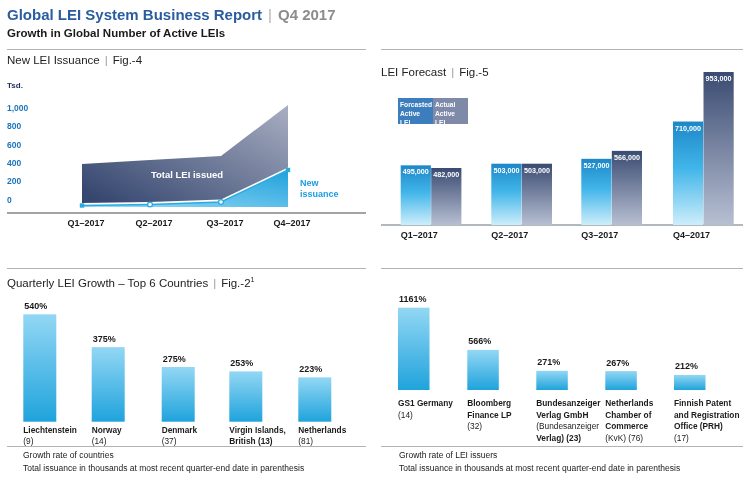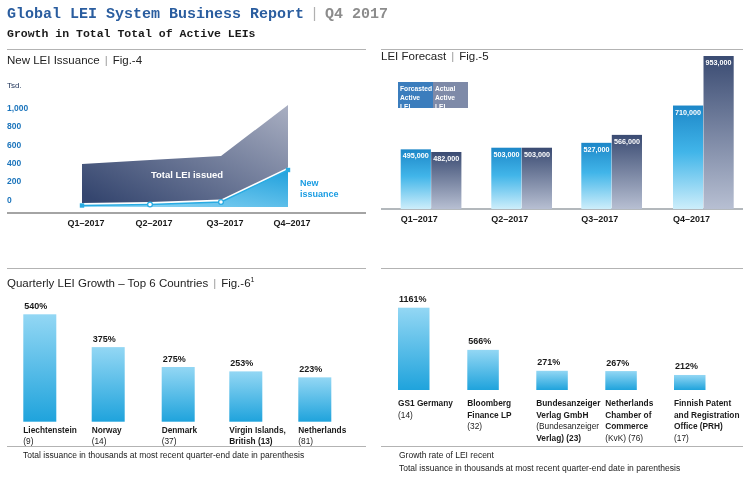--- a/index.html
+++ b/index.html
@@ -1,46 +1,46 @@
 <!DOCTYPE html>
 <html><head>
 <meta charset="utf-8">
 <style>
   html,body{margin:0;padding:0;background:#fff;}
   body{width:750px;height:480px;position:relative;overflow:hidden;
        font-family:"Liberation Sans",sans-serif;color:#1a1a1a;}
-  .abs{position:absolute;font-family:Liberation Mono, monospace;}
+  .abs{position:absolute;}
   .rule{position:absolute;height:1px;background:#b3b3b3;}
   .hdr-title{left:7px;top:6px;font-size:15px;font-weight:bold;}
   .hdr-title .brand{color:#2a5d9f;}
   .hdr-title .pipe{color:#b0b0b0;font-weight:400;margin:0 6px;}
   .hdr-title .period{color:#8c8c8c;}
   .hdr-sub{left:7px;top:27px;font-size:11.5px;font-weight:bold;}
   .panel{position:absolute;}
   .p-title{position:absolute;left:0;top:2px;font-size:11.5px;color:#222;white-space:nowrap;}
   .p-title .pipe{color:#9a9a9a;margin:0 5px;}
   .p-title sup{font-size:7px;}
-  .unit{position:absolute;left:0;top:29px;font-size:8px;font-weight:normal;color:#1a2f55;}
+  .unit{position:absolute;left:0;top:29px;font-size:8px;font-weight:bold;color:#1a2f55;}
   svg.chart{position:absolute;left:0;top:0;}
   .legend{position:absolute;left:17px;top:34px;display:flex;}
   .lg-box{width:31px;height:22px;padding:2px;color:#fff;font-size:6.7px;
           font-weight:bold;line-height:1.35;}
   .lg-f{background:#3b7dbd;}
   .lg-a{background:#7e8aa8;}
   .lg-box span{display:block;}
   .fnotes{position:absolute;font-size:8.5px;line-height:12px;color:#1a1a1a;}
   .fnotes div{margin:0 0 1px 0;}
 </style>
 </head>
 <body>
 
 <div class="abs hdr-title">
   <span class="brand">Global LEI System Business Report</span><span class="pipe">|</span><span class="period">Q4 2017</span>
 </div>
-<div class="abs hdr-sub">Growth in Total Total of Active LEIs</div>
+<div class="abs hdr-sub">Growth in Global Number of Active LEIs</div>
 
 <div class="rule" style="left:7px;top:49px;width:359px;"></div>
 <div class="rule" style="left:381px;top:49px;width:362px;"></div>
 <div class="rule" style="left:7px;top:268px;width:359px;"></div>
 <div class="rule" style="left:381px;top:268px;width:362px;"></div>
 <div class="rule" style="left:7px;top:446px;width:359px;"></div>
 <div class="rule" style="left:381px;top:446px;width:362px;"></div>
 
 <div class="panel" style="left:7px;top:52px;width:359px;height:212px;text-align:right;">
   <div class="p-title">
@@ -88,21 +88,21 @@
       <text x="79" y="174" font-family="&quot;Liberation Sans&quot;,sans-serif" font-size="9" font-weight="bold" text-anchor="middle" fill="#1a1a1a">Q1–2017</text>
       <text x="147" y="174" font-family="&quot;Liberation Sans&quot;,sans-serif" font-size="9" font-weight="bold" text-anchor="middle" fill="#1a1a1a">Q2–2017</text>
       <text x="218" y="174" font-family="&quot;Liberation Sans&quot;,sans-serif" font-size="9" font-weight="bold" text-anchor="middle" fill="#1a1a1a">Q3–2017</text>
       <text x="285" y="174" font-family="&quot;Liberation Sans&quot;,sans-serif" font-size="9" font-weight="bold" text-anchor="middle" fill="#1a1a1a">Q4–2017</text>
       <text x="180" y="126" font-family="&quot;Liberation Sans&quot;,sans-serif" font-size="9.5" font-weight="bold" text-anchor="middle" fill="#ffffff">Total LEI issued</text>
       <text x="293" y="134" font-family="&quot;Liberation Sans&quot;,sans-serif" font-size="9" font-weight="bold" fill="#1b9de3">New</text>
       <text x="293" y="145" font-family="&quot;Liberation Sans&quot;,sans-serif" font-size="9" font-weight="bold" fill="#1b9de3">issuance</text>
     </svg>
 </div>
 
-<div class="panel" style="left:381px;top:48px;width:362px;height:212px;text-decoration:underline;">
+<div class="panel" style="left:381px;top:64px;width:362px;height:212px;text-decoration:underline;">
   <div class="p-title">
     <span>LEI Forecast</span><span class="pipe">|</span><span>Fig.-5</span>
   </div>
   <svg id="svg-fig5" class="chart" width="362" height="212" viewBox="0 0 362 212">
       <line x1="0" y1="161" x2="362" y2="161" stroke="#9aa0a6" stroke-width="1.3"></line>
       <rect x="19.7" y="101.3506" width="30.2" height="59.6494" fill="url(#gBarF)"></rect>
       <text x="34.8" y="110.3506" font-family="&quot;Liberation Sans&quot;,sans-serif" font-size="7.2" font-weight="bold" text-anchor="middle" fill="#ffffff">495,000</text>
       <rect x="50.2" y="104" width="30.2" height="57" fill="url(#gBarA)"></rect>
       <text x="65.3" y="113" font-family="&quot;Liberation Sans&quot;,sans-serif" font-size="7.2" font-weight="bold" text-anchor="middle" fill="#ffffff">482,000</text>
       <text x="19.7" y="173.5" font-family="&quot;Liberation Sans&quot;,sans-serif" font-size="9" font-weight="bold" fill="#1a1a1a">Q1–2017</text>
@@ -129,21 +129,21 @@
     </div>
     <div class="lg-box lg-a">
       <span>Actual</span>
       <span>Active  LEI</span>
     </div>
   </div>
 </div>
 
 <div class="panel" style="left:7px;top:270px;width:359px;height:210px;">
   <div class="p-title" style="top:6px;">
-    <span>Quarterly LEI Growth – Top 6 Countries</span><span class="pipe">|</span><span>Fig.-6</span><sup>1</sup>
+    <span>Quarterly LEI Growth – Top 6 Countries</span><span class="pipe">|</span><span>Fig.-2</span><sup>1</sup>
   </div>
   <svg id="svg-fig6" class="chart" width="359" height="210" viewBox="0 0 359 210">
       <rect x="16.3" y="44.29999999999998" width="33" height="107.4" fill="url(#gBarC)"></rect>
       <text x="17.3" y="38.79999999999998" font-family="&quot;Liberation Sans&quot;,sans-serif" font-size="9" font-weight="bold" fill="#1a1a1a">540%</text>
       <text x="16.3" y="163" font-family="&quot;Liberation Sans&quot;,sans-serif" font-size="8.3" font-weight="bold" fill="#1a1a1a">Liechtenstein</text>
       <text x="16.3" y="174" font-family="&quot;Liberation Sans&quot;,sans-serif" font-size="8.3" font-weight="400" fill="#1a1a1a">(9)</text>
       <rect x="84.7" y="77.11666666666666" width="33" height="74.58333333333333" fill="url(#gBarC)"></rect>
       <text x="85.7" y="71.61666666666666" font-family="&quot;Liberation Sans&quot;,sans-serif" font-size="9" font-weight="bold" fill="#1a1a1a">375%</text>
       <text x="84.7" y="163" font-family="&quot;Liberation Sans&quot;,sans-serif" font-size="8.3" font-weight="bold" fill="#1a1a1a">Norway</text>
       <text x="84.7" y="174" font-family="&quot;Liberation Sans&quot;,sans-serif" font-size="8.3" font-weight="400" fill="#1a1a1a">(14)</text>
@@ -154,20 +154,21 @@
       <rect x="222.3" y="101.3811111111111" width="33" height="50.31888888888889" fill="url(#gBarC)"></rect>
       <text x="223.3" y="95.8811111111111" font-family="&quot;Liberation Sans&quot;,sans-serif" font-size="9" font-weight="bold" fill="#1a1a1a">253%</text>
       <text x="222.3" y="163" font-family="&quot;Liberation Sans&quot;,sans-serif" font-size="8.3" font-weight="bold" fill="#1a1a1a">Virgin Islands,</text>
       <text x="222.3" y="174" font-family="&quot;Liberation Sans&quot;,sans-serif" font-size="8.3" font-weight="bold" fill="#1a1a1a">British (13)</text>
       <rect x="291.3" y="107.34777777777776" width="33" height="44.352222222222224" fill="url(#gBarC)"></rect>
       <text x="292.3" y="101.84777777777776" font-family="&quot;Liberation Sans&quot;,sans-serif" font-size="9" font-weight="bold" fill="#1a1a1a">223%</text>
       <text x="291.3" y="163" font-family="&quot;Liberation Sans&quot;,sans-serif" font-size="8.3" font-weight="bold" fill="#1a1a1a">Netherlands</text>
       <text x="291.3" y="174" font-family="&quot;Liberation Sans&quot;,sans-serif" font-size="8.3" font-weight="400" fill="#1a1a1a">(81)</text>
     </svg>
   <div class="fnotes" style="left:16px;top:179px;">
+    <div>Growth rate of countries</div>
     <div>Total issuance in thousands at most recent quarter-end date in parenthesis</div>
   </div>
 </div>
 
 <div class="panel" style="left:381px;top:270px;width:362px;height:210px;">
   <svg id="svg-fig7" class="chart" width="362" height="210" viewBox="0 0 362 210">
       <rect x="17" y="37.7" width="31.5" height="82.3" fill="url(#gBarC)"></rect>
       <text x="18" y="32.2" font-family="&quot;Liberation Sans&quot;,sans-serif" font-size="9" font-weight="bold" fill="#1a1a1a">1161%</text>
       <text x="17" y="136" font-family="&quot;Liberation Sans&quot;,sans-serif" font-size="8.3" font-weight="bold" fill="#1a1a1a">GS1 Germany</text>
       <text x="17" y="147.7" font-family="&quot;Liberation Sans&quot;,sans-serif" font-size="8.3" font-weight="400" fill="#1a1a1a">(14)</text>
@@ -189,16 +190,16 @@
       <text x="224.3" y="159.4" font-family="&quot;Liberation Sans&quot;,sans-serif" font-size="8.3" font-weight="bold" fill="#1a1a1a">Commerce</text>
       <text x="224.3" y="171.1" font-family="&quot;Liberation Sans&quot;,sans-serif" font-size="8.3" font-weight="400" fill="#1a1a1a">(KvK) (76)</text>
       <rect x="293" y="104.97192075796727" width="31.5" height="15.02807924203273" fill="url(#gBarC)"></rect>
       <text x="294" y="99.47192075796727" font-family="&quot;Liberation Sans&quot;,sans-serif" font-size="9" font-weight="bold" fill="#1a1a1a">212%</text>
       <text x="293" y="136" font-family="&quot;Liberation Sans&quot;,sans-serif" font-size="8.3" font-weight="bold" fill="#1a1a1a">Finnish Patent</text>
       <text x="293" y="147.7" font-family="&quot;Liberation Sans&quot;,sans-serif" font-size="8.3" font-weight="bold" fill="#1a1a1a">and Registration</text>
       <text x="293" y="159.4" font-family="&quot;Liberation Sans&quot;,sans-serif" font-size="8.3" font-weight="bold" fill="#1a1a1a">Office (PRH)</text>
       <text x="293" y="171.1" font-family="&quot;Liberation Sans&quot;,sans-serif" font-size="8.3" font-weight="400" fill="#1a1a1a">(17)</text>
     </svg>
   <div class="fnotes" style="left:18px;top:179px;">
-    <div>Growth rate of LEI recent</div>
+    <div>Growth rate of LEI issuers</div>
     <div>Total issuance in thousands at most recent quarter-end date in parenthesis</div>
   </div>
 </div>
 
 </body></html>

